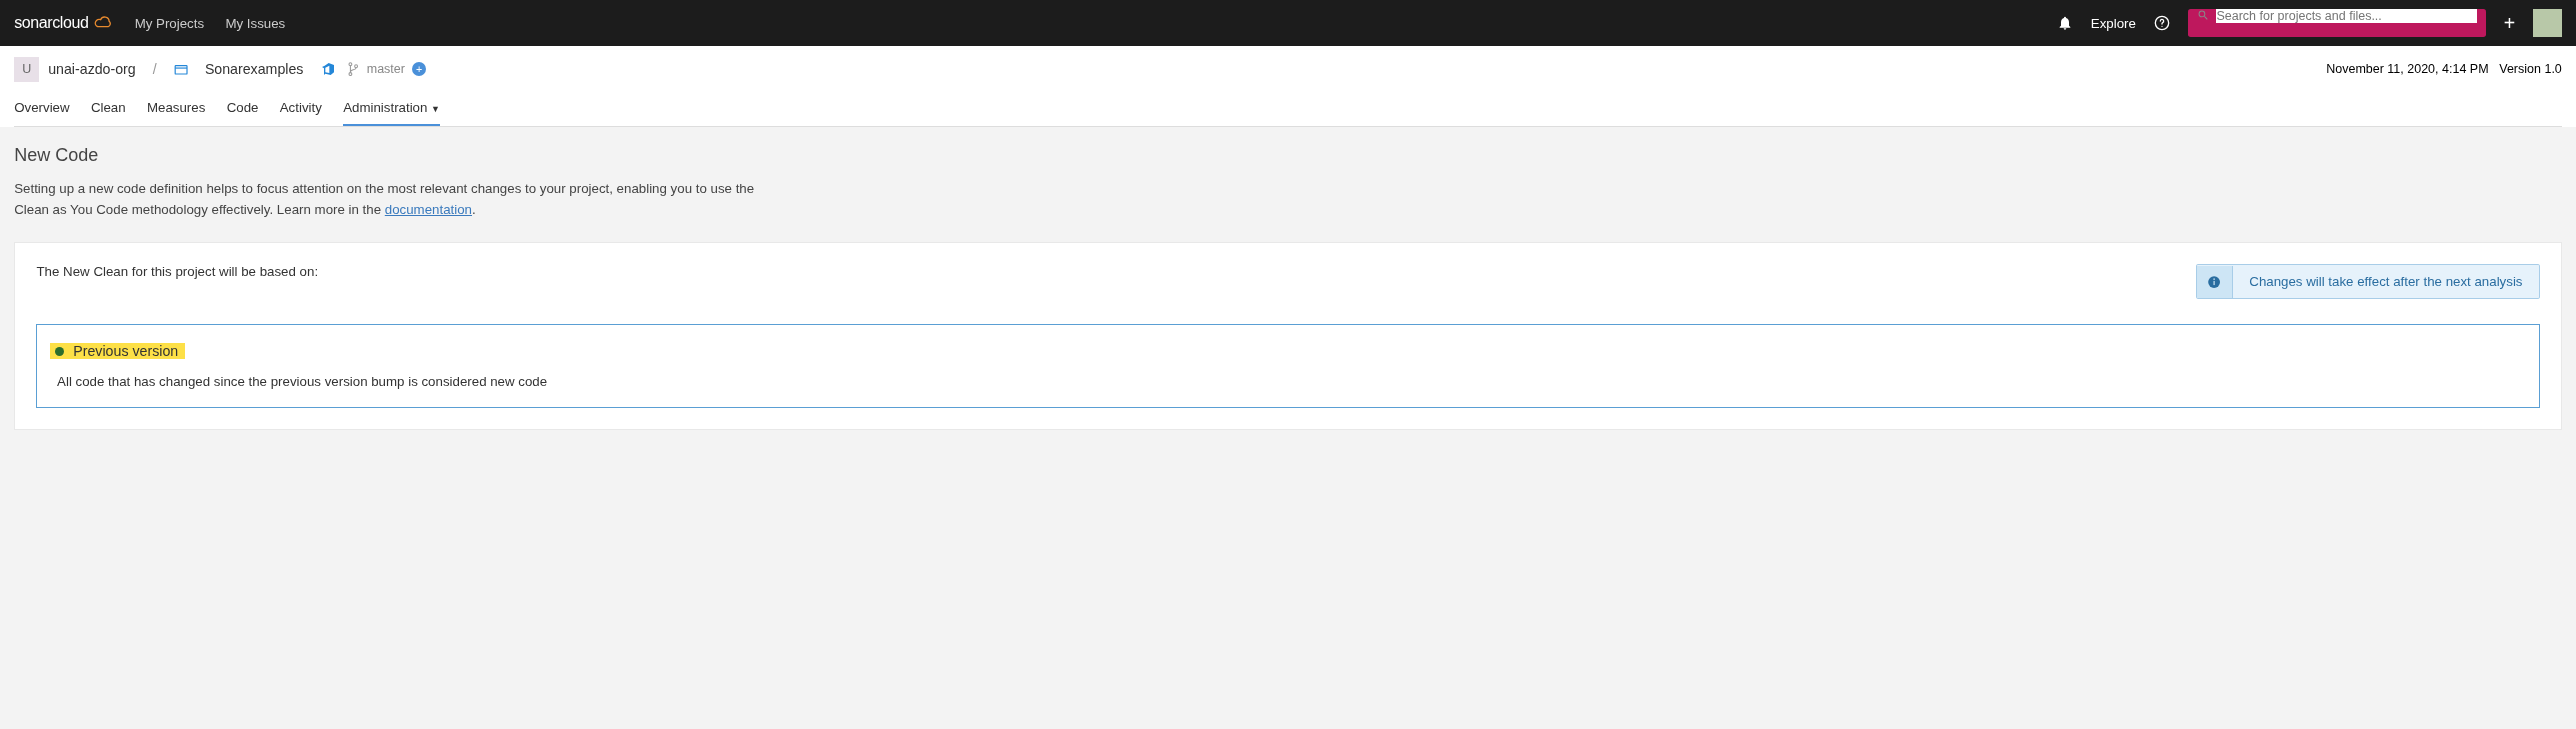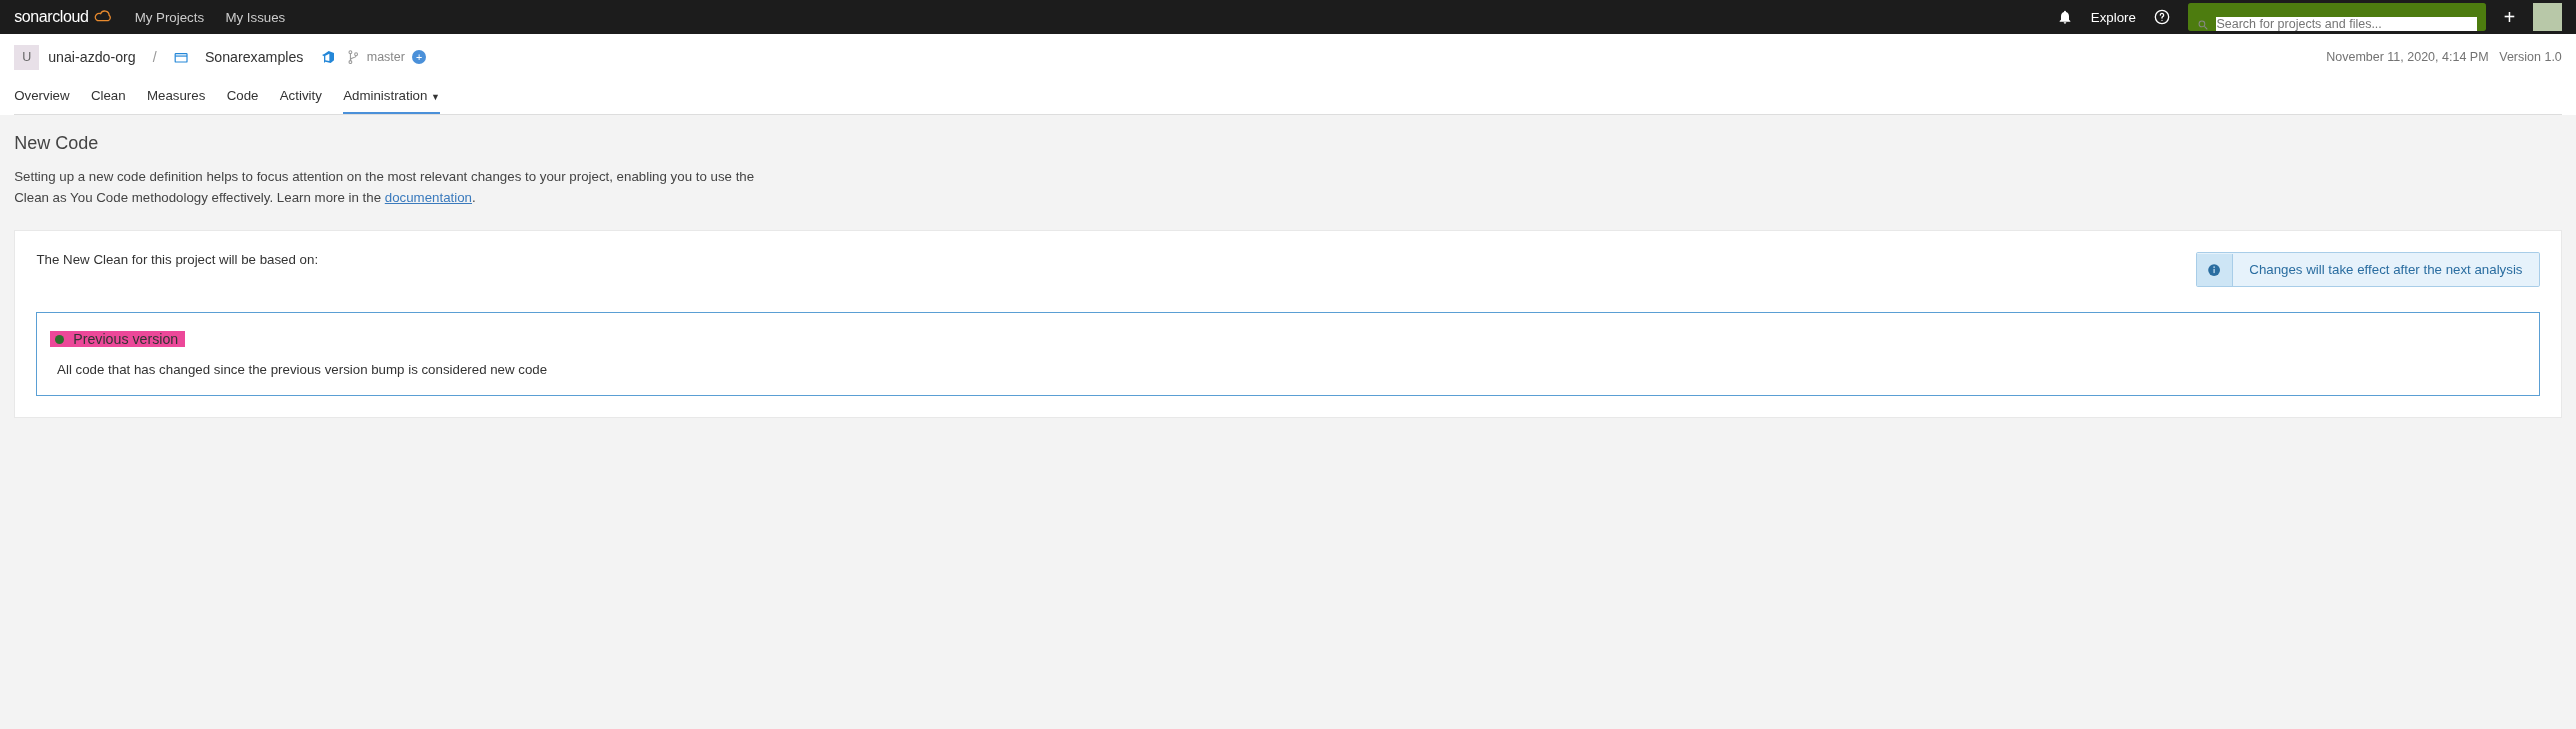--- a/index.html
+++ b/index.html
@@ -1,26 +1,26 @@
 <!DOCTYPE html>
 <html style="font-size:14.2px"><head>
 <meta charset="utf-8">
 <style>
   * { box-sizing: border-box; margin: 0; padding: 0; }
   body { font-family: -apple-system, BlinkMacSystemFont, "Segoe UI", Helvetica, Arial, sans-serif; font-size: 12.5px; color: #333; background: #f3f3f3; }
   
   
-  .top-header { background: #1c1c1c; height: 34px; display: flex; align-items: center; padding: 0 14.2px; color: #ccc; }
+  .top-header { background: #1c1c1c; height: 46px; display: flex; align-items: center; padding: 0 14.2px; color: #ccc; }
   .logo { display: flex; align-items: center; margin-right: 21.3px; }
   .logo-text { color: #fff; font-size: 16px; font-weight: 500; letter-spacing: -0.4px; }
   .logo-icon { margin-left: 5.3px; }
   .nav-links { display: flex; gap: 21.3px; }
   .nav-link { color: #ccc; font-size: 13.3px; cursor: pointer; }
   .header-right { margin-left: auto; display: flex; align-items: center; gap: 18px; }
-  .search-box { background: #4d7c0f; border-radius: 2.7px; height: 28.5px; width: 298px; display: flex; align-items: flex-end; padding: 0 9px; color: #888; }
+  .search-box { background: #be185d; border-radius: 2.7px; height: 28.5px; width: 298px; display: flex; align-items: flex-start; padding: 0 9px; color: #888; }
   .search-box svg { flex-shrink: 0; }
   .search-input { border: none; outline: none; margin-left: 7.1px; width: 100%; font-size: 12.5px; color: #333; }
   .plus-icon { color: #fff; font-size: 19.6px; font-weight: 300; cursor: pointer; }
   .avatar { width: 28.5px; height: 28.5px; background: #b8c8a8; display: inline-block; }
   .avatar-pattern { width: 100%; height: 100%; background-image: 
     radial-gradient(circle at 25% 25%, #d4e4c4 15%, transparent 16%),
     radial-gradient(circle at 75% 25%, #d4e4c4 15%, transparent 16%),
     radial-gradient(circle at 25% 75%, #d4e4c4 15%, transparent 16%),
     radial-gradient(circle at 75% 75%, #d4e4c4 15%, transparent 16%),
     radial-gradient(circle at 50% 50%, #d4e4c4 15%, transparent 16%);
@@ -28,21 +28,21 @@
 
   
   .breadcrumb-bar { background: #fff; padding: 10.7px 14.2px 0 14.2px; }
   .breadcrumb-row { display: flex; align-items: center; }
   .org-badge { width: 25px; height: 25px; background: #e8e0e8; display: flex; align-items: center; justify-content: center; margin-right: 9px; font-size: 12.5px; color: #666; }
   .breadcrumb-path { display: flex; align-items: center; color: #333; font-size: 14.2px; gap: 17px; }
   .breadcrumb-sep { color: #999; }
   .project-icon { color: #2487d8; }
   .branch-info { display: flex; align-items: center; gap: 7.1px; margin-left: 10.7px; color: #888; font-size: 12.5px; }
   .branch-add { width: 14.2px; height: 14.2px; border-radius: 50%; background: #4a90d9; color: #fff; display: inline-flex; align-items: center; justify-content: center; font-size: 10.7px; line-height: 1; cursor: pointer; }
-  .meta-right { margin-left: auto; display: flex; align-items: center; gap: 10.7px; color: #737373; font-size: 12.5px; }
+  .meta-right { margin-left: auto; display: flex; align-items: center; gap: 10.7px; color: #000000; font-size: 12.5px; }
   .meta-row2 { display: flex; justify-content: flex-end; align-items: center; gap: 9px; margin-top: 5.3px; padding-right: 1.8px; }
   .public-badge { background: #f0f0f0; padding: 1.8px 7.1px; font-size: 10.7px; font-weight: bold; color: #555; letter-spacing: 0.4px; }
   .star-icon { color: #e88a2e; }
   .home-icon { color: #888; }
 
   
   .tabs { display: flex; gap: 21.3px; padding: 0 0 0 0; margin-top: 9px; border-bottom: 0.9px solid #ddd; }
   .tab { padding: 9px 0; color: #333; font-size: 13.3px; cursor: pointer; }
   .tab.active { border-bottom: 2.7px solid #4a90d9; }
   .tab .chev { font-size: 9px; margin-left: 3.6px; }
@@ -54,21 +54,21 @@
   .page-desc a { color: #3a7abd; text-decoration: underline; }
 
   .panel { background: #fff; margin: 21.3px 0 0 0; padding: 21.3px; border: 0.9px solid #e8e8e8; }
   .panel-top { display: flex; align-items: flex-start; justify-content: space-between; margin-bottom: 25px; }
   .panel-intro { font-size: 13.3px; color: #333; }
   .alert { display: flex; align-items: center; border: 0.9px solid #a8cde8; background: #e6f2fb; color: #2a6da0; padding: 0; border-radius: 1.8px; }
   .alert-icon { background: #cde5f5; padding: 9px 10.7px; color: #2a6da0; border-right: 0.9px solid #a8cde8; }
   .alert-text { padding: 9px 16px; font-size: 13.3px; }
 
   .option-card { border: 0.9px solid #5a9fd4; padding: 18px 12.5px; }
-  .option-header { display: inline-flex; align-items: center; gap: 9px; background: #ec4899; padding: 0 7.1px 0 5.3px; }
+  .option-header { display: inline-flex; align-items: center; gap: 9px; background: #fde047; padding: 0 7.1px 0 5.3px; }
   .radio-dot { width: 9px; height: 9px; border-radius: 50%; background: #2c6e2c; display: inline-block; }
   .option-title { font-size: 14.2px; color: #333; }
   .option-desc { margin-top: 14.2px; font-size: 13.3px; color: #333; margin-left: 7.1px; }
 
   svg { display: block; }
 </style>
 </head>
 <body>
 
 <div class="top-header">

